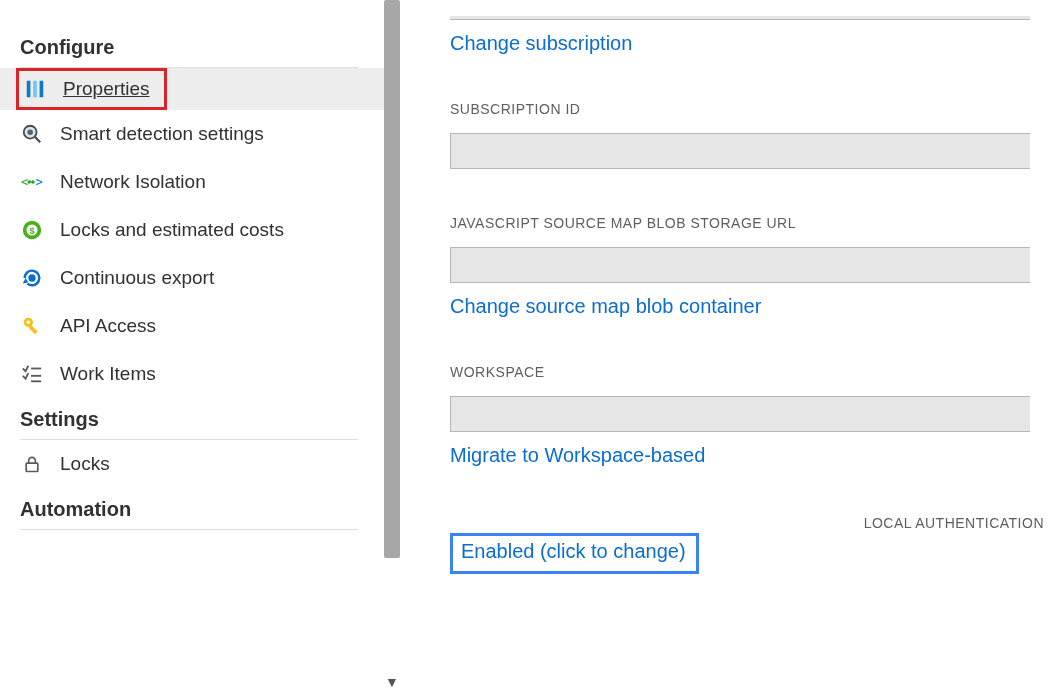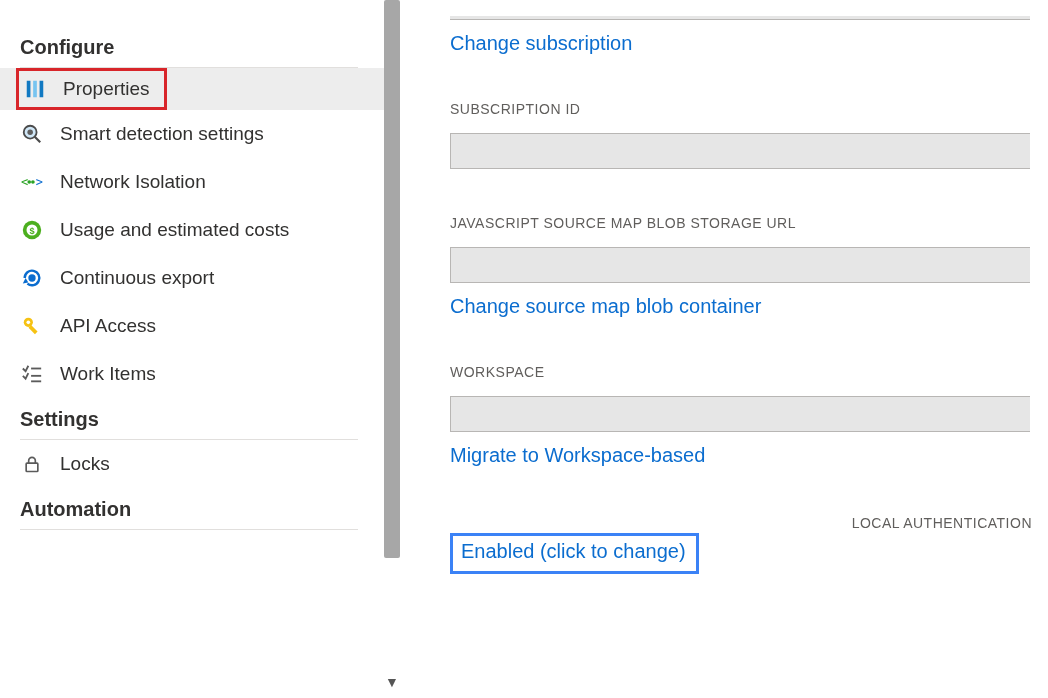--- a/index.html
+++ b/index.html
@@ -53,34 +53,35 @@
   .nav-item {
     display: flex;
     align-items: center;
     gap: 16px;
     padding: 12px 20px 12px 20px;
     cursor: pointer;
     font-size: 19px;
   }
   .nav-item.selected {
     background: #ededed;
+    text-decoration: underline;
   }
   .nav-item .icon { width: 24px; height: 24px; flex-shrink: 0; display: flex; align-items: center; justify-content: center; }
   .highlight-box {
     border: 3px solid #d8252a;
     display: inline-flex;
     align-items: center;
     gap: 16px;
     padding: 6px 14px 6px 0;
     margin-left: 16px;
   }
 
   .main {
     flex: 1;
-    padding: 0 16px 0 50px;
+    padding: 0 4px 0 50px;
     overflow: hidden;
   }
   .link {
     color: #0b6dcf;
     font-size: 20px;
     cursor: pointer;
   }
   .field-label {
     color: #605e5c;
     font-size: 14px;
@@ -162,21 +163,21 @@
   </div>
 
   <div class="nav-item">
     <span class="icon">
       <svg width="22" height="22" viewBox="0 0 24 24">
           <circle cx="12" cy="12" r="10" fill="#4caf1f"></circle>
           <circle cx="12" cy="12" r="6" fill="#fff"></circle>
           <text x="12" y="16" font-size="10" text-anchor="middle" fill="#4caf1f" font-weight="bold">$</text>
         </svg>
     </span>
-    <span>Usage and estimated costs</span>
+    <span>Locks and estimated costs</span>
   </div>
 
   <div class="nav-item">
     <span class="icon">
       <svg width="22" height="22" viewBox="0 0 24 24">
           <path d="M4 12a8 8 0 1 1 3 6.2" stroke="#0b6dcf" stroke-width="2.6" fill="none"></path>
           <polygon points="2,18 8,17 5,12" fill="#0b6dcf"></polygon>
           <circle cx="12" cy="12" r="4" fill="#0b6dcf"></circle>
         </svg>
     </span>

